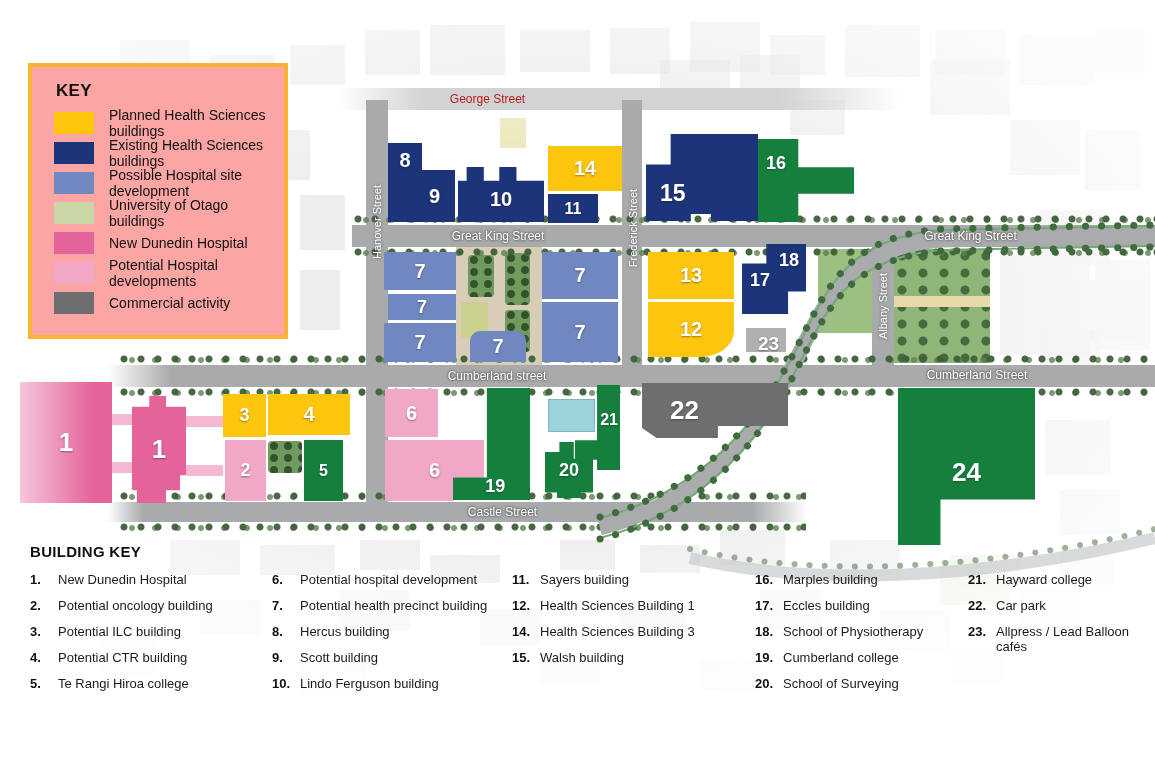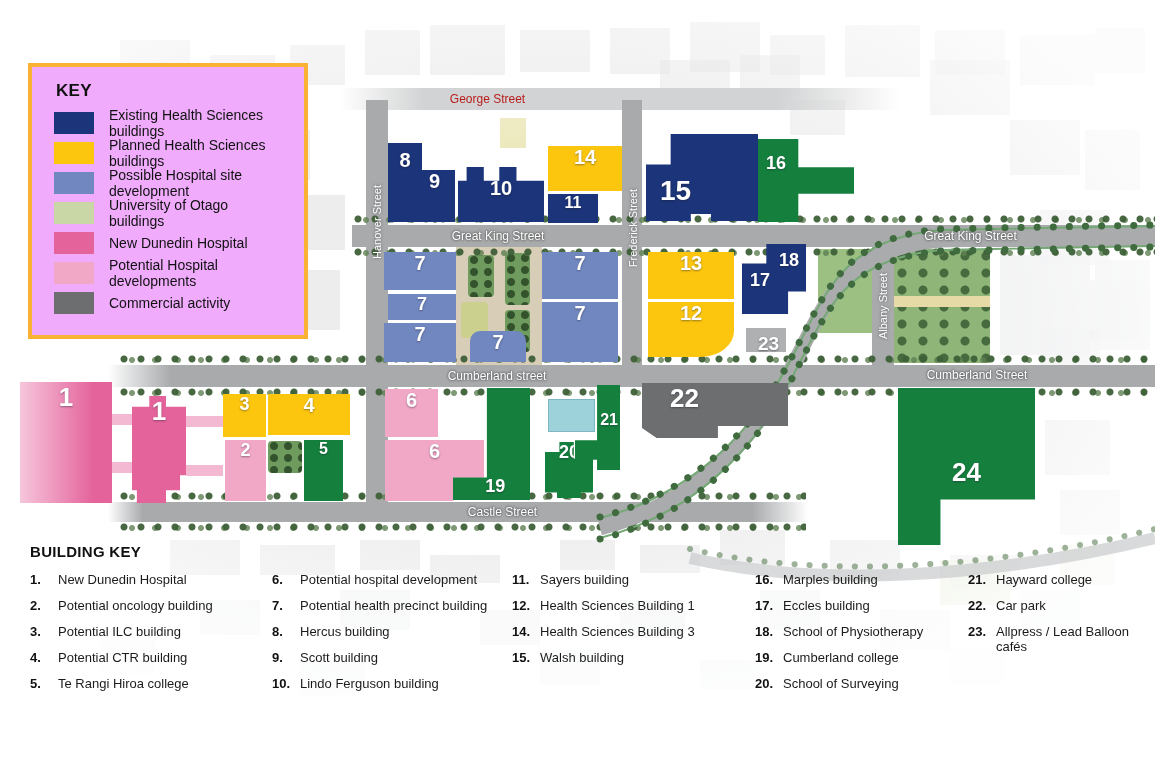--- a/index.html
+++ b/index.html
@@ -24,36 +24,36 @@
     background-image:radial-gradient(circle at 8px 7px, rgba(52,88,48,.8) 4px, transparent 5px);
     background-size:21px 17px;}
   .plaza{position:absolute;z-index:3;background:#d8cdb6;}
   .shrub{position:absolute;z-index:4;background:#6f9b5e;border-radius:4px;
     background-image:radial-gradient(circle at 6px 5px, rgba(40,70,36,.85) 3.5px, transparent 4.5px);
     background-size:14px 12px;}
   .pool{position:absolute;z-index:5;background:#9ed2da;border:1px solid #7fb6c4;}
   .minor{position:absolute;z-index:4;background:#9a9c9e;opacity:.8;}
   svg.roads{position:absolute;left:0;top:0;z-index:4;pointer-events:none;}
   
-  .bld{position:absolute;z-index:5;display:flex;justify-content:center;
+  .bld{position:absolute;z-index:5;display:flex;align-items:center;justify-content:center;
        color:#fff;font-weight:bold;font-size:20px;text-shadow:0 1px 2px rgba(30,30,50,.45);}
   .navy{background:#1c3479}.yellow{background:#fdc60e}.sblue{background:#7187bf}
   .green{background:#15803d}.pink{background:#e4639b}.lpink{background:#f1a7c6}.gray{background:#6d6e70}
   .fs16{font-size:16px}.fs18{font-size:18px}.fs25{font-size:26px}
   .lbl-abs{position:absolute;}
   .bridge{position:absolute;z-index:5;background:#f3b8d2;}
   
   .stlabel{position:absolute;z-index:6;color:#fff;font-size:12px;text-align:center;
     text-shadow:0 0 3px rgba(80,80,80,.95), 0 0 2px rgba(80,80,80,.9);white-space:nowrap;}
   .stlabel.gray-text{color:#b91c1c;text-shadow:none;}
   .vlabel{position:absolute;z-index:6;color:#fff;font-size:11px;white-space:nowrap;
     transform:translate(-50%,-50%) rotate(-90deg);
     text-shadow:0 0 3px rgba(80,80,80,.95);}
   
-  .key-box{position:absolute;left:28px;top:63px;width:280px;z-index:10;background:#f0abfc;
+  .key-box{position:absolute;left:28px;top:63px;width:260px;z-index:10;background:#fca5a5;
     border:4px solid #f9b233;padding:12px 18px 14px 22px;box-sizing:border-box;}
   .key-title{font-size:17px;font-weight:bold;color:#111;margin:2px 0 10px 2px;letter-spacing:.3px;}
   .key-row{display:flex;align-items:center;margin-bottom:7px;height:23px;}
   .key-swatch{width:40px;height:22px;flex:0 0 40px;margin-right:15px;}
   .key-label{font-size:14px;color:#111;}
   
   .bk-title{position:absolute;left:30px;top:543px;z-index:10;font-size:15px;font-weight:bold;color:#111;letter-spacing:.3px;}
   .bk-col{position:absolute;z-index:10;}
   .bk-row{display:flex;height:26px;align-items:flex-start;}
   .bk-num{font-size:13px;font-weight:bold;color:#111;width:28px;flex:0 0 28px;}
@@ -167,21 +167,21 @@
   <div class="bld navy" style="left:414px;top:170px;width:41px;height:52px;">
       <span>9</span>
     </div>
   <div class="bld navy" style="left:458px;top:167px;width:86px;height:55px;clip-path:polygon(0 25%,10% 25%,10% 0,30% 0,30% 25%,48% 25%,48% 0,68% 0,68% 25%,100% 25%,100% 100%,0 100%);padding-top:10px;box-sizing:border-box;">
       <span>10</span>
     </div>
   <div class="bld navy fs16" style="left:548px;top:194px;width:50px;height:29px;">
       <span>11</span>
     </div>
   <div class="bld navy" style="left:646px;top:134px;width:112px;height:87px;clip-path:polygon(22% 35%,22% 0,100% 0,100% 100%,58% 100%,58% 92%,40% 92%,40% 100%,0 100%,0 35%);">
-      <span class="lbl-abs" style="left:14px;bottom:14px;font-size:28px;">15</span>
+      <span class="lbl-abs" style="left:14px;bottom:14px;font-size:23px;">15</span>
     </div>
   <div class="bld navy" style="left:742px;top:244px;width:64px;height:70px;clip-path:polygon(38% 0,100% 0,100% 68%,72% 68%,72% 100%,0 100%,0 28%,38% 28%);">
     <span class="lbl-abs fs18" style="right:7px;top:6px;">18</span>
     <span class="lbl-abs fs18" style="left:8px;top:26px;">17</span>
   </div>
 
   <div class="bld yellow" style="left:548px;top:146px;width:74px;height:45px;">
       <span>14</span>
     </div>
   <div class="bld yellow" style="left:648px;top:252px;width:86px;height:47px;">
@@ -270,28 +270,28 @@
   <div class="stlabel" style="left:442px;top:369px;width:110px;">Cumberland street</div>
   <div class="stlabel" style="left:918px;top:368px;width:118px;">Cumberland Street</div>
   <div class="stlabel" style="left:450px;top:505px;width:105px;">Castle Street</div>
   <div class="vlabel" style="left:377px;top:222px;">Hanover Street</div>
   <div class="vlabel" style="left:633px;top:228px;">Frederick Street</div>
   <div class="vlabel" style="left:883px;top:306px;">Albany Street</div>
 
   <div class="key-box">
     <div class="key-title">KEY</div>
     <div class="key-row">
+        <span class="key-swatch" style="background: rgb(253, 198, 14);"></span>
+        <span class="key-label">Planned Health Sciences buildings</span>
+      </div>
+    <div class="key-row">
         <span class="key-swatch" style="background: rgb(28, 52, 121);"></span>
         <span class="key-label">Existing Health Sciences buildings</span>
       </div>
     <div class="key-row">
-        <span class="key-swatch" style="background: rgb(253, 198, 14);"></span>
-        <span class="key-label">Planned Health Sciences buildings</span>
-      </div>
-    <div class="key-row">
         <span class="key-swatch" style="background: rgb(113, 135, 191);"></span>
         <span class="key-label">Possible Hospital site development</span>
       </div>
     <div class="key-row">
         <span class="key-swatch" style="background: rgb(200, 215, 165);"></span>
         <span class="key-label">University of Otago buildings</span>
       </div>
     <div class="key-row">
         <span class="key-swatch" style="background: rgb(228, 99, 155);"></span>
         <span class="key-label">New Dunedin Hospital</span>

